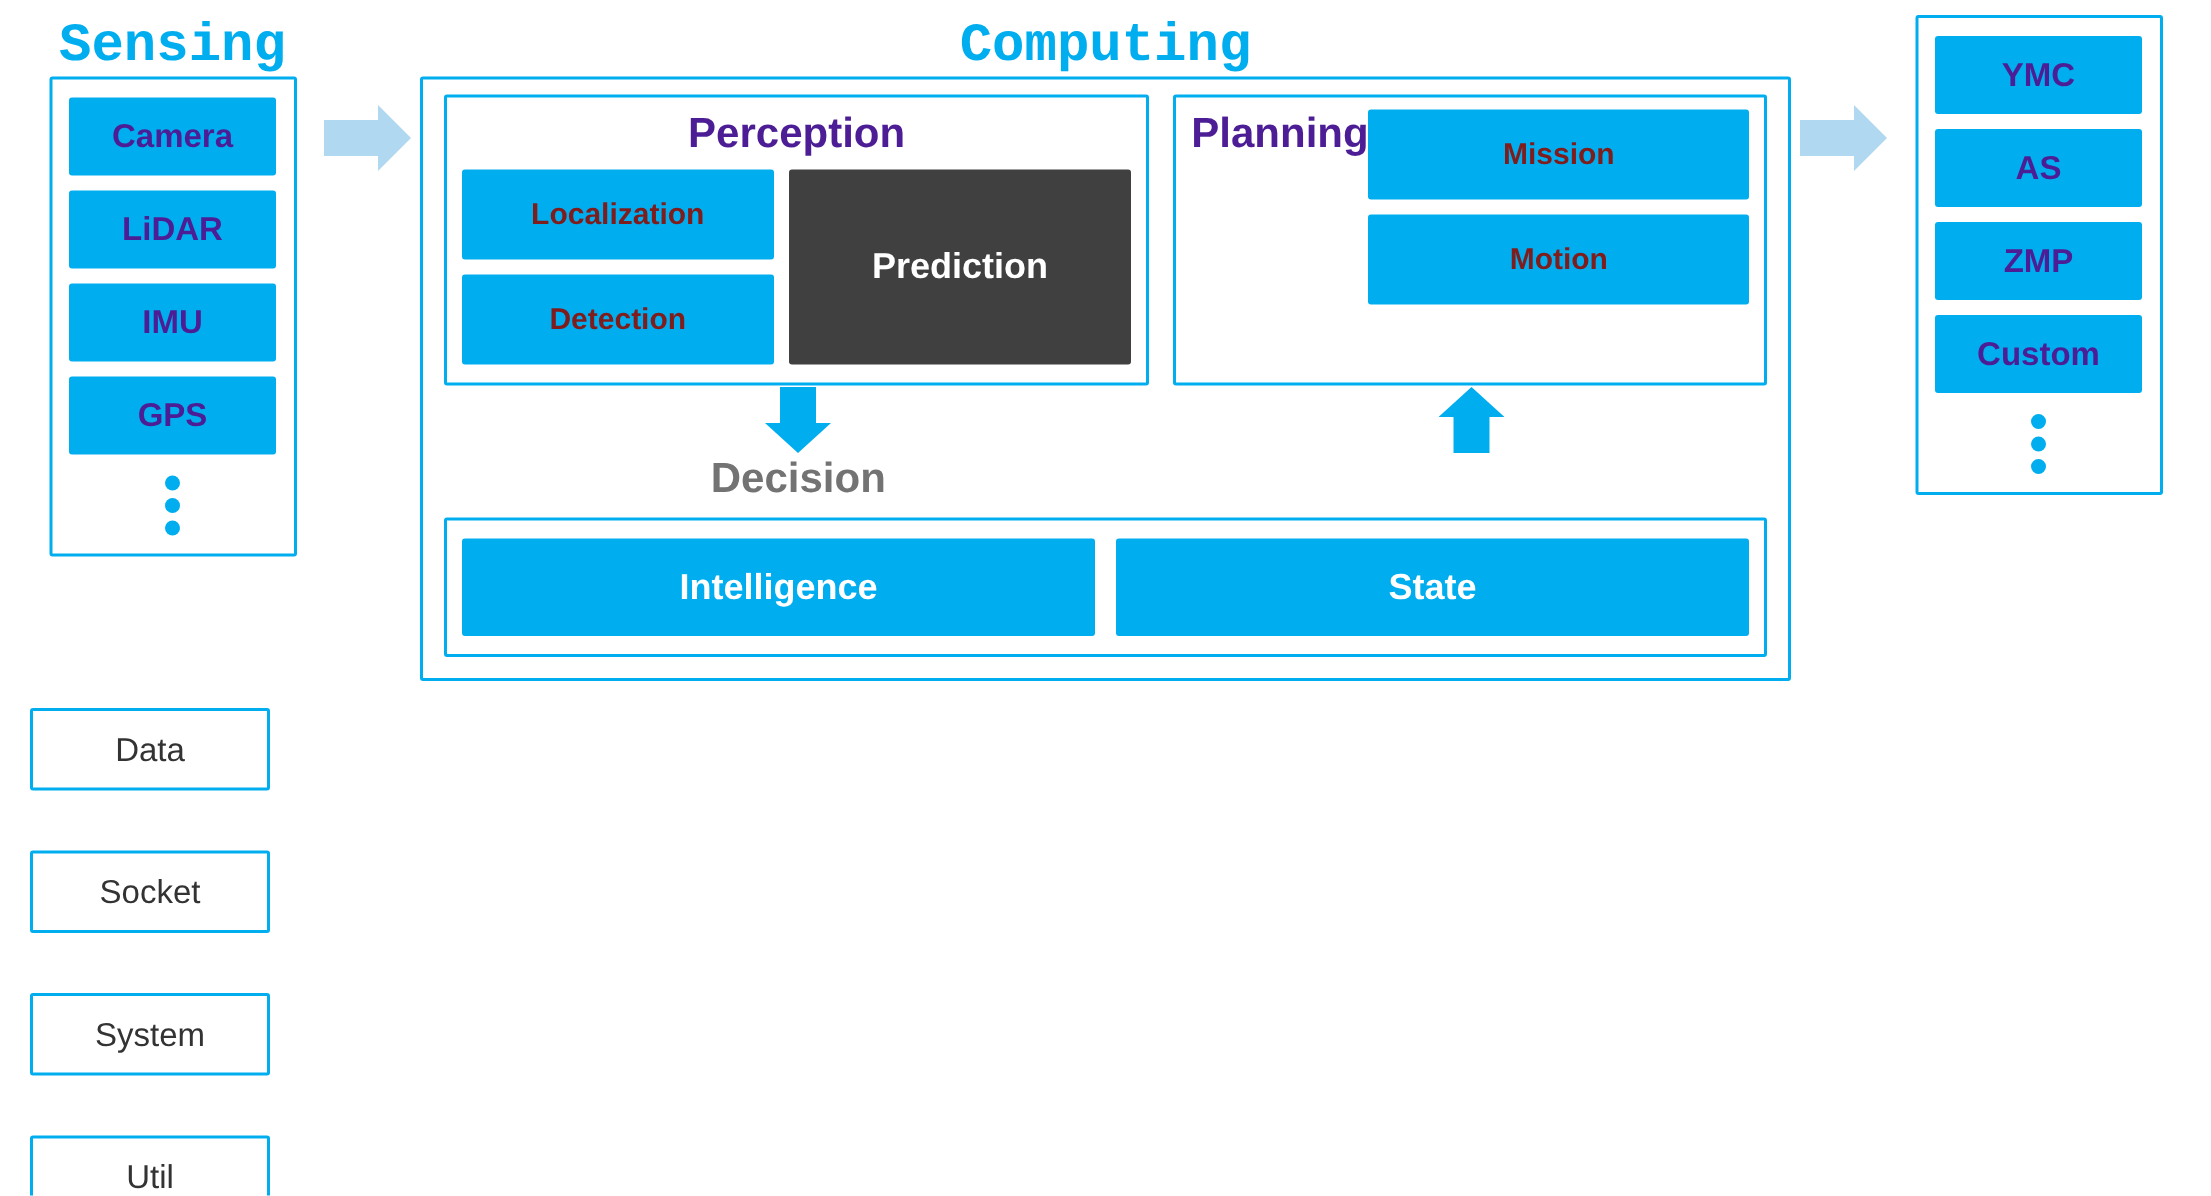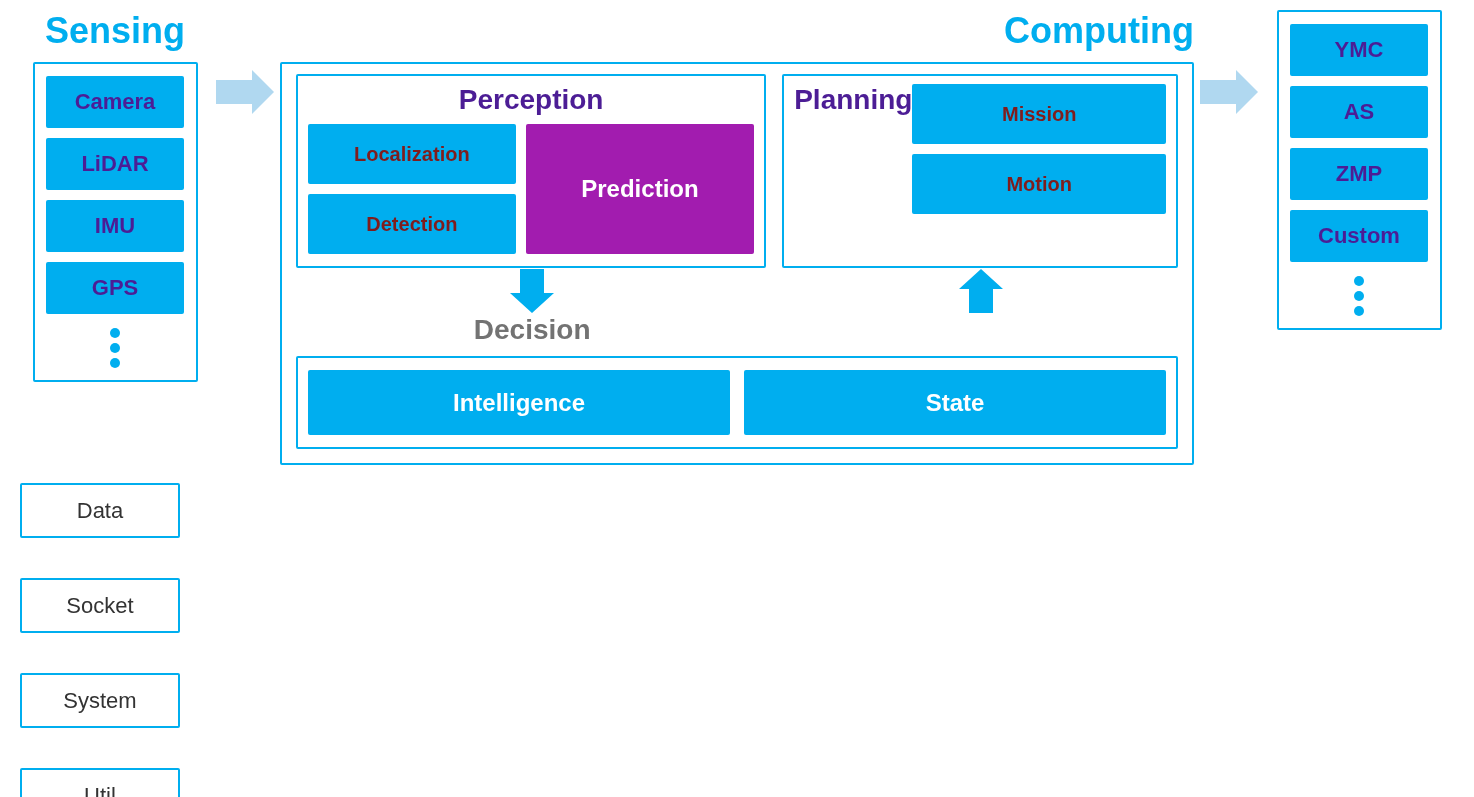--- a/index.html
+++ b/index.html
@@ -36,22 +36,22 @@
       flex-direction: column;
       align-items: center;
       width: 190px;
       flex-shrink: 0;
     }
 
     .col-title {
       font-size: 36px;
       font-weight: bold;
       color: #00AEEF;
-      margin-bottom: 10px;
-      text-align: center;
+      text-align: center;
+      font-family: Liberation Mono, monospace;
     }
 
     .sensing-box {
       border: 2.5px solid #00AEEF;
       border-radius: 2px;
       padding: 12px 10px;
       display: flex;
       flex-direction: column;
       align-items: center;
       gap: 10px;
@@ -93,21 +93,21 @@
       justify-content: center;
       width: 70px;
       flex-shrink: 0;
       padding-top: 60px;
     }
 
     
     .computing-col {
       display: flex;
       flex-direction: column;
-      align-items: flex-end;
+      align-items: center;
       flex: 1;
       min-width: 0;
     }
 
     .computing-main-box {
       border: 2.5px solid #00AEEF;
       border-radius: 2px;
       padding: 10px 14px 14px 14px;
       width: 100%;
       display: flex;
@@ -161,21 +161,21 @@
       font-weight: 600;
       text-align: center;
       height: 60px;
       display: flex;
       align-items: center;
       justify-content: center;
       border-radius: 2px;
     }
 
     .prediction-box {
-      background: #a21caf;
+      background: #404040;
       color: #fff;
       font-size: 24px;
       font-weight: 600;
       text-align: center;
       flex: 1.1;
       display: flex;
       align-items: center;
       justify-content: center;
       border-radius: 2px;
     }

